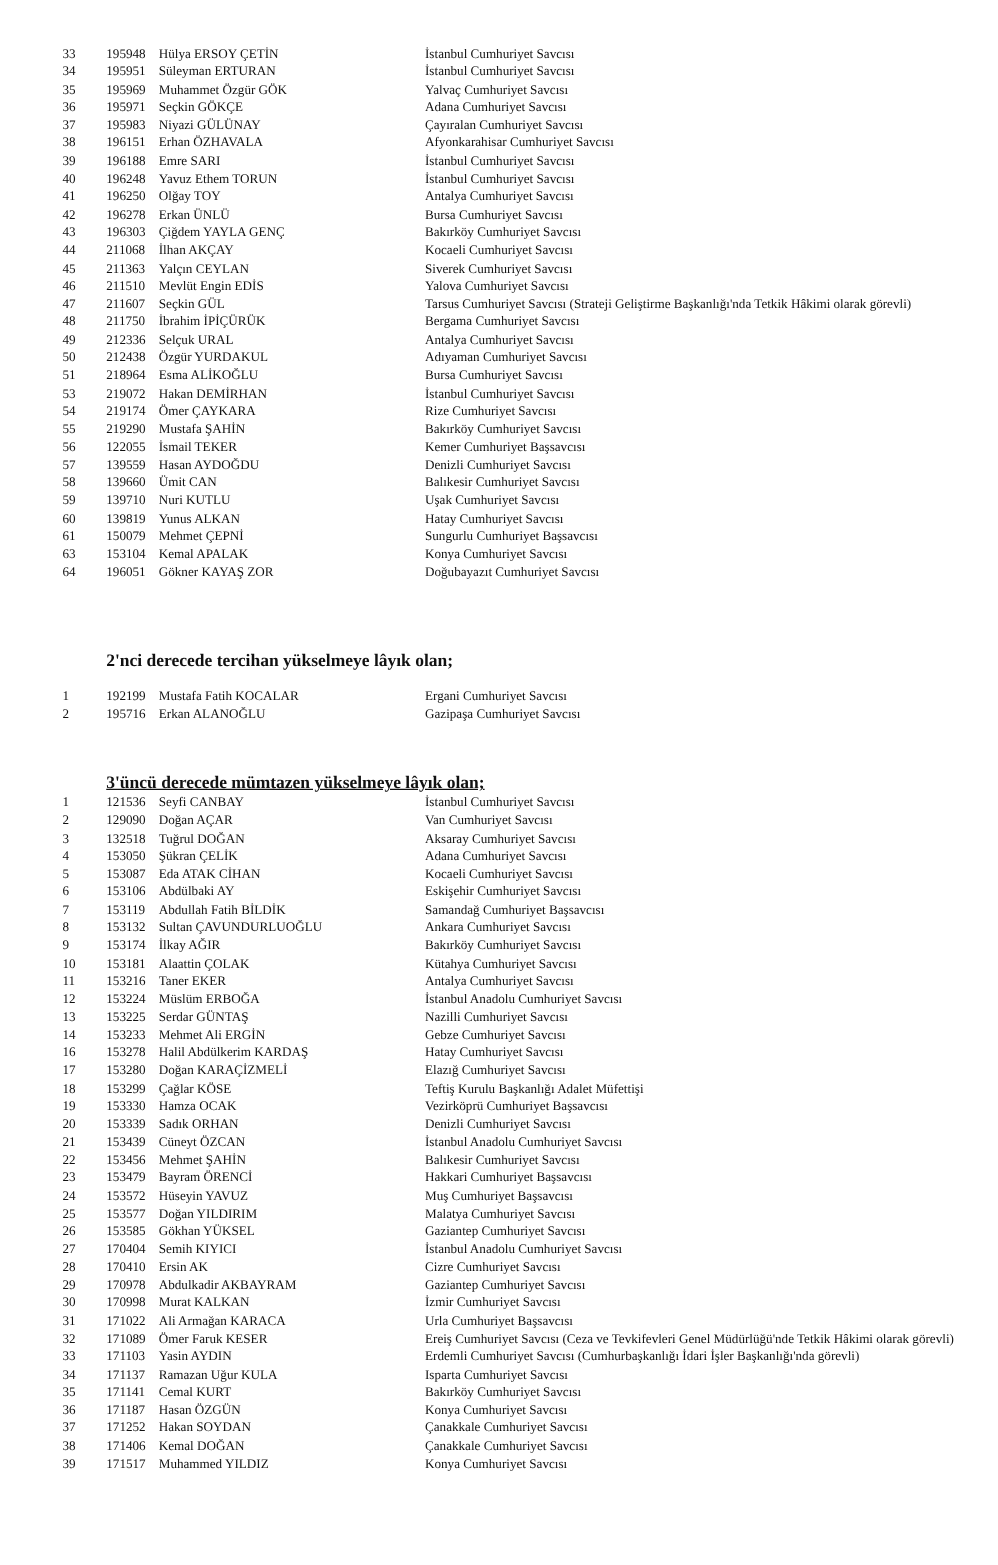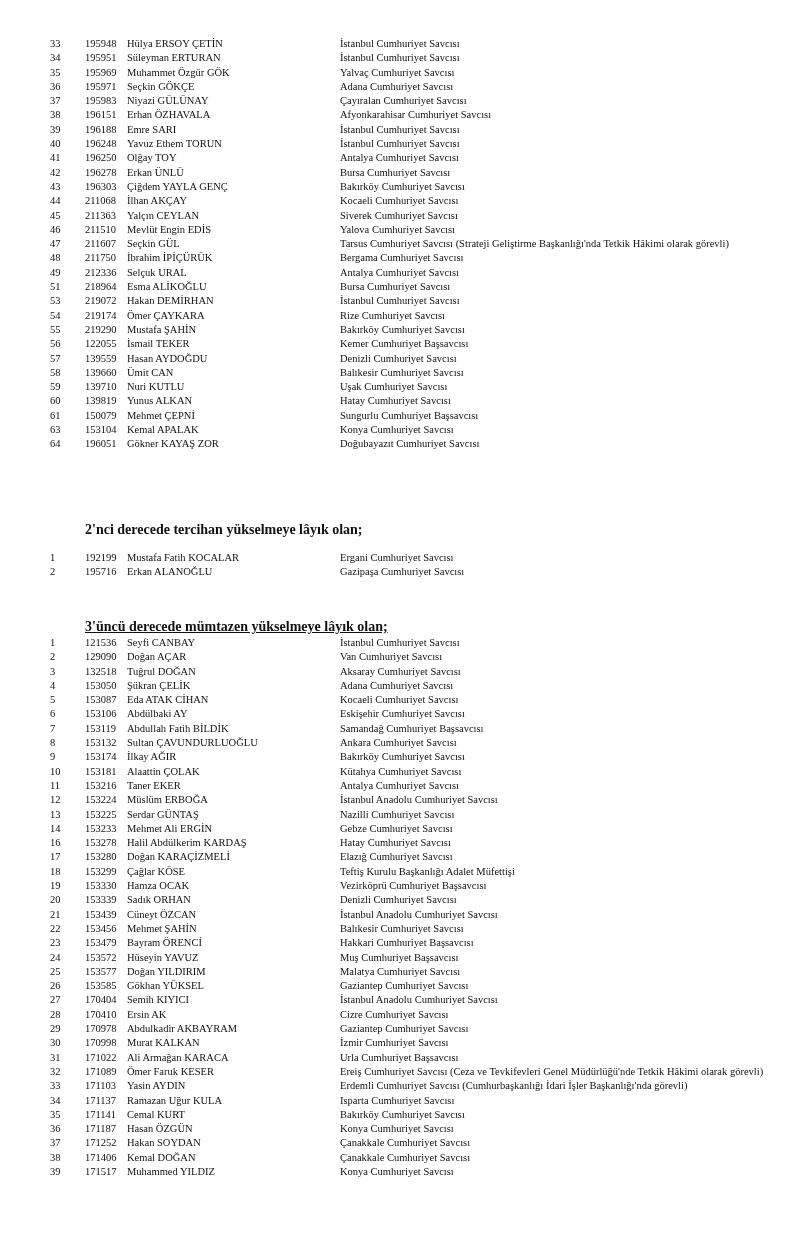--- a/index.html
+++ b/index.html
@@ -114,20 +114,26 @@
       <span class="c-name">İbrahim İPİÇÜRÜK</span>
       <span class="c-place">Bergama Cumhuriyet Savcısı</span>
     </div>
     <div class="row">
       <span class="c-no">49</span>
       <span class="c-sicil">212336</span>
       <span class="c-name">Selçuk URAL</span>
       <span class="c-place">Antalya Cumhuriyet Savcısı</span>
     </div>
     <div class="row">
+      <span class="c-no">50</span>
+      <span class="c-sicil">212438</span>
+      <span class="c-name">Özgür YURDAKUL</span>
+      <span class="c-place">Adıyaman Cumhuriyet Savcısı</span>
+    </div>
+    <div class="row">
       <span class="c-no">51</span>
       <span class="c-sicil">218964</span>
       <span class="c-name">Esma ALİKOĞLU</span>
       <span class="c-place">Bursa Cumhuriyet Savcısı</span>
     </div>
     <div class="row">
       <span class="c-no">53</span>
       <span class="c-sicil">219072</span>
       <span class="c-name">Hakan DEMİRHAN</span>
       <span class="c-place">İstanbul Cumhuriyet Savcısı</span>

